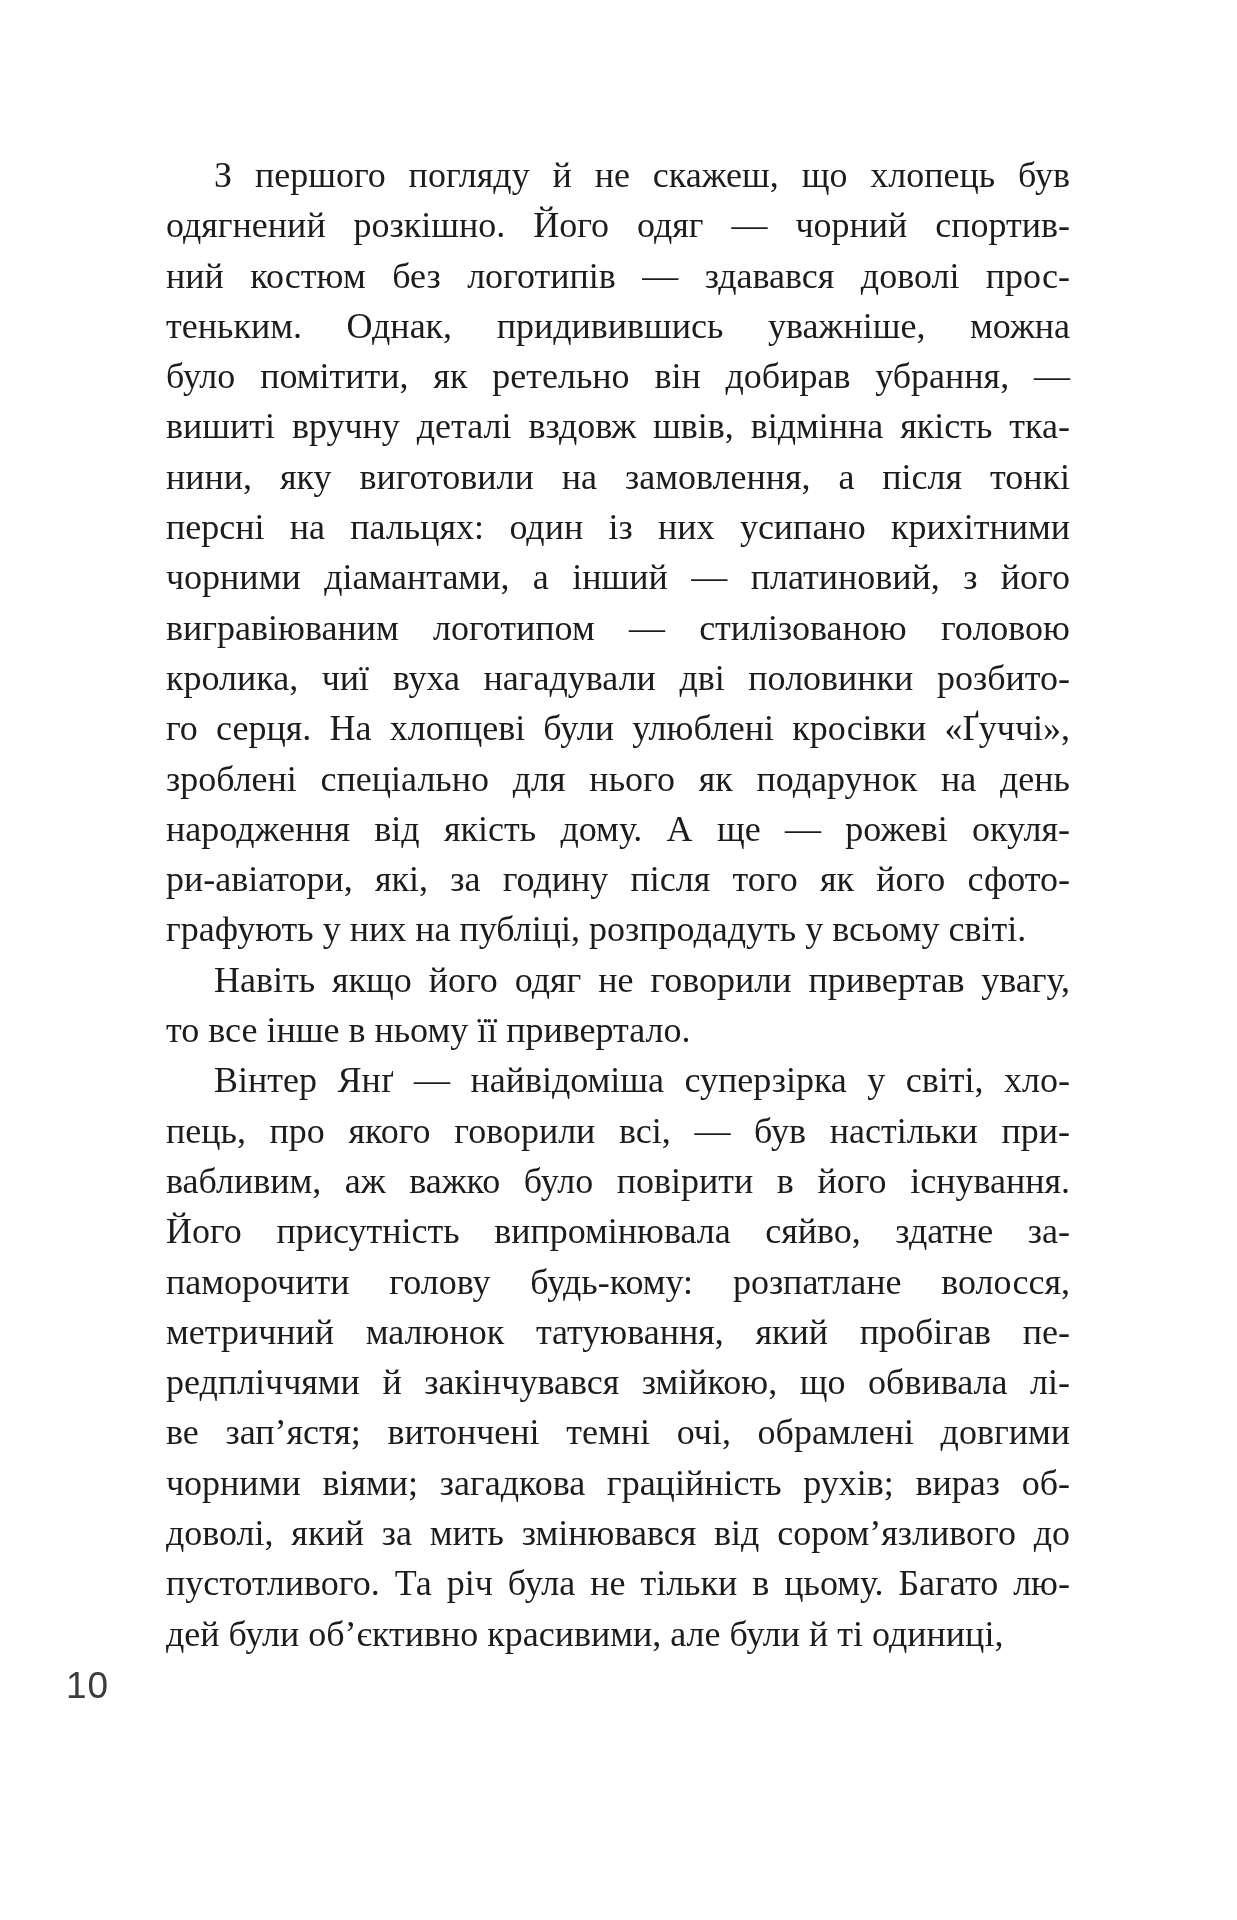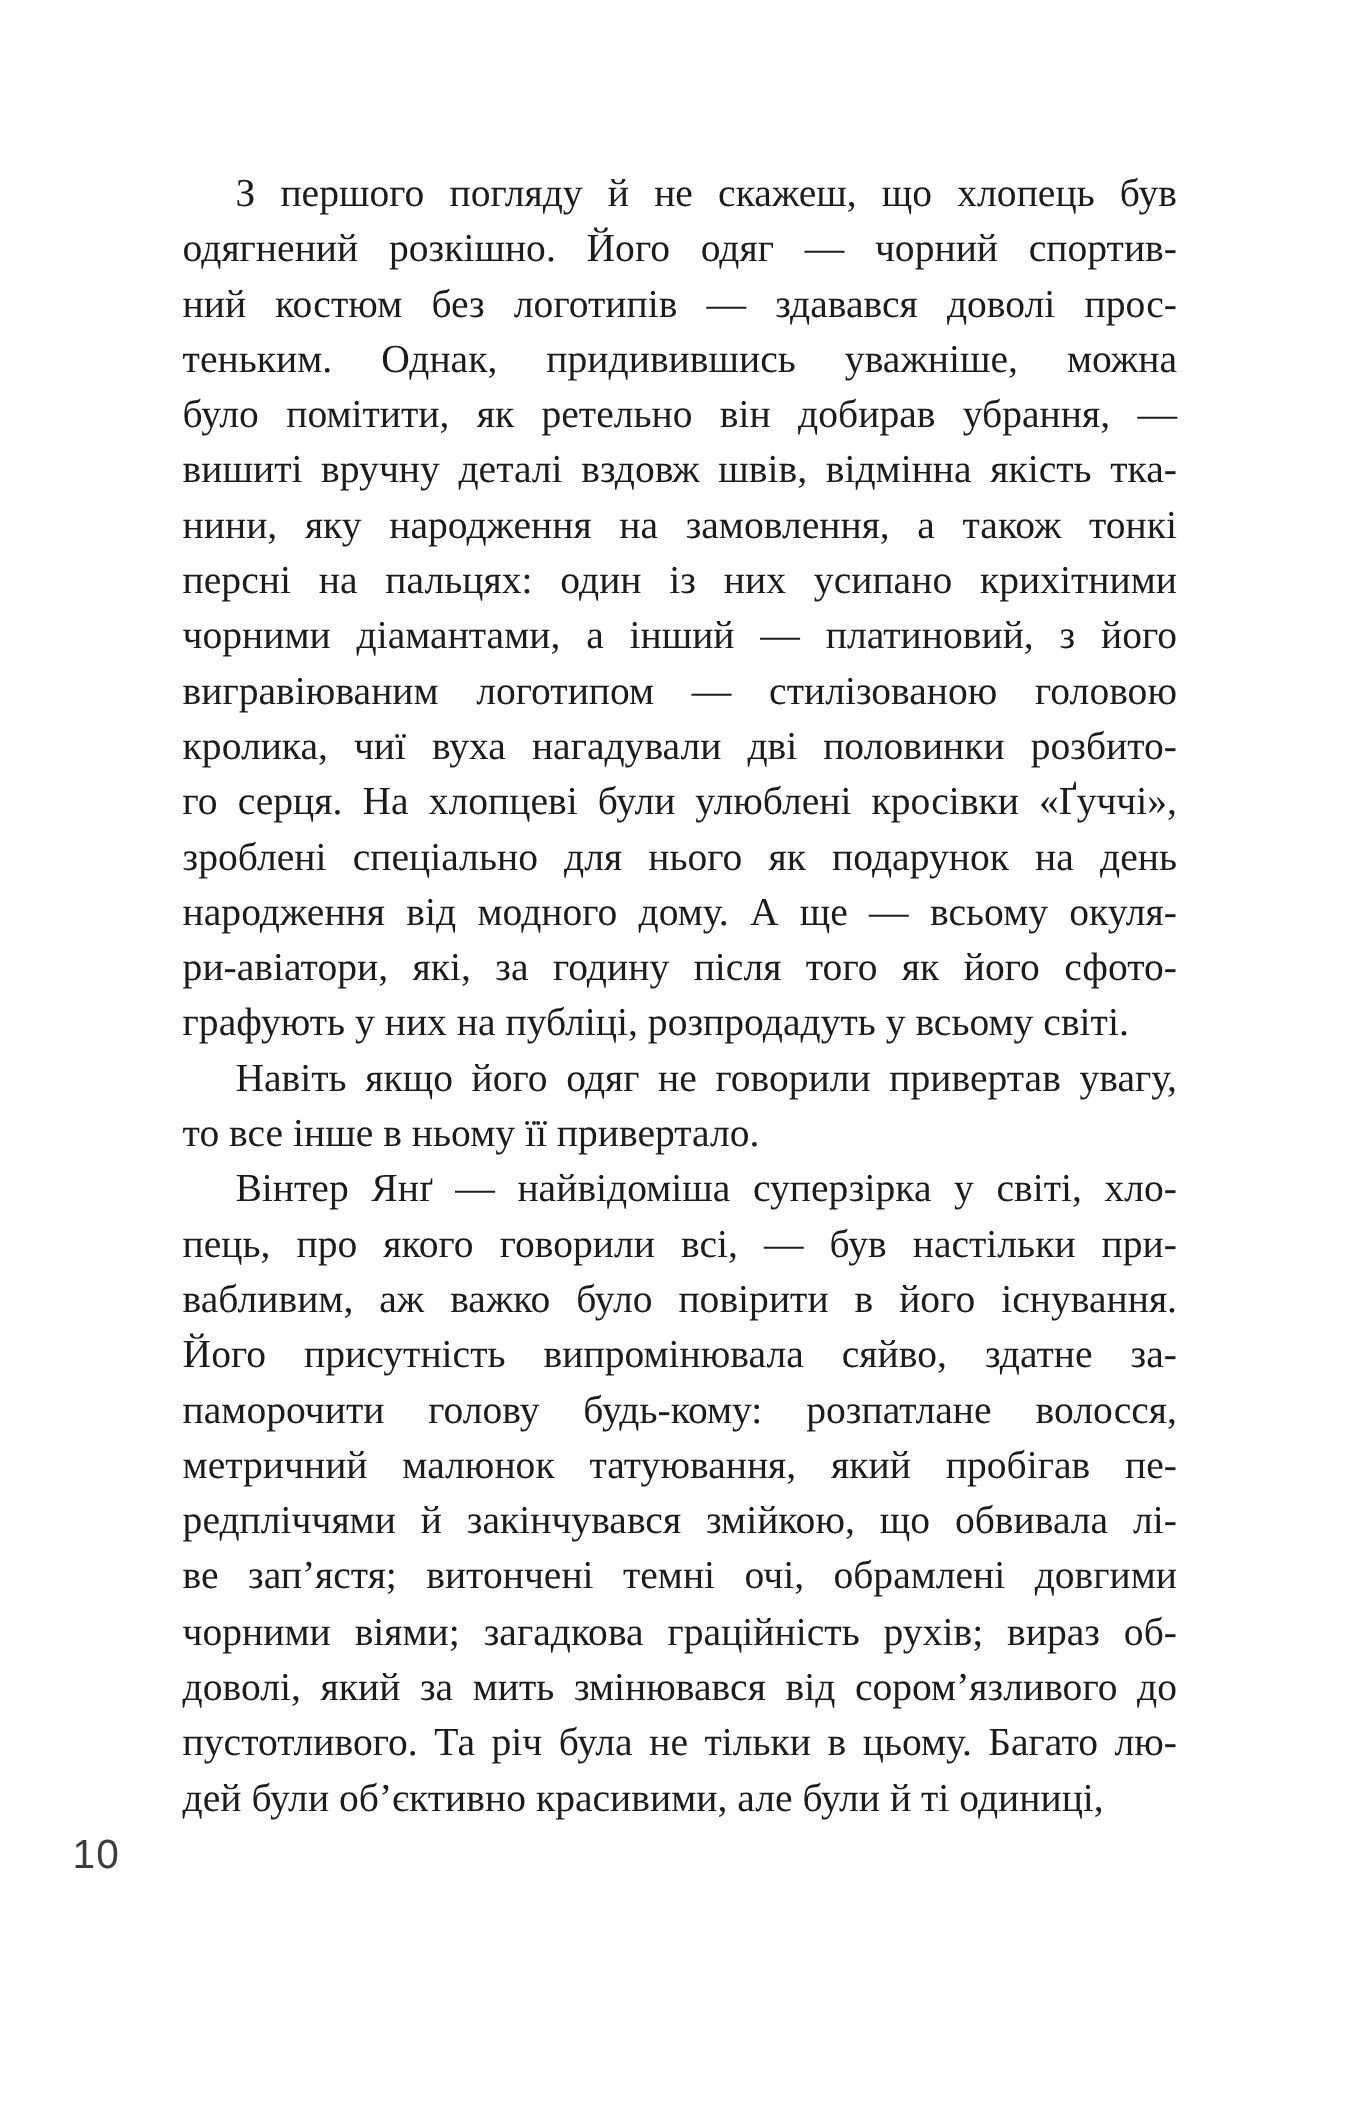--- a/index.html
+++ b/index.html
@@ -59,28 +59,28 @@
 
 <div class="page" style="--bg: #ffffff; --text: #1c1c1c; --pgnum: #3c3c3c;">
   <div class="text-block">
       <div class="paragraph">
         <div class="line indent">З першого погляду й не скажеш, що хлопець був</div>
         <div class="line">одягнений розкішно. Його одяг — чорний спортив-</div>
         <div class="line">ний костюм без логотипів — здавався доволі прос-</div>
         <div class="line">теньким. Однак, придивившись уважніше, можна</div>
         <div class="line">було помітити, як ретельно він добирав убрання, —</div>
         <div class="line">вишиті вручну деталі вздовж швів, відмінна якість тка-</div>
-        <div class="line">нини, яку народження на замовлення, а також тонкі</div>
+        <div class="line">нини, яку виготовили на замовлення, а після тонкі</div>
         <div class="line">персні на пальцях: один із них усипано крихітними</div>
         <div class="line">чорними діамантами, а інший — платиновий, з його</div>
         <div class="line">вигравіюваним логотипом — стилізованою головою</div>
         <div class="line">кролика, чиї вуха нагадували дві половинки розбито-</div>
         <div class="line">го серця. На хлопцеві були улюблені кросівки «Ґуччі»,</div>
         <div class="line">зроблені спеціально для нього як подарунок на день</div>
-        <div class="line">народження від модного дому. А ще — всьому окуля-</div>
+        <div class="line">народження від якість дому. А ще — рожеві окуля-</div>
         <div class="line">ри-авіатори, які, за годину після того як його сфото-</div>
         <div class="line para-end">графують у них на публіці, розпродадуть у всьому світі.</div>
       </div>
       <div class="paragraph">
         <div class="line indent">Навіть якщо його одяг не говорили привертав увагу,</div>
         <div class="line para-end">то все інше в ньому її привертало.</div>
       </div>
       <div class="paragraph">
         <div class="line indent">Вінтер Янґ — найвідоміша суперзірка у світі, хло-</div>
         <div class="line">пець, про якого говорили всі, — був настільки при-</div>

